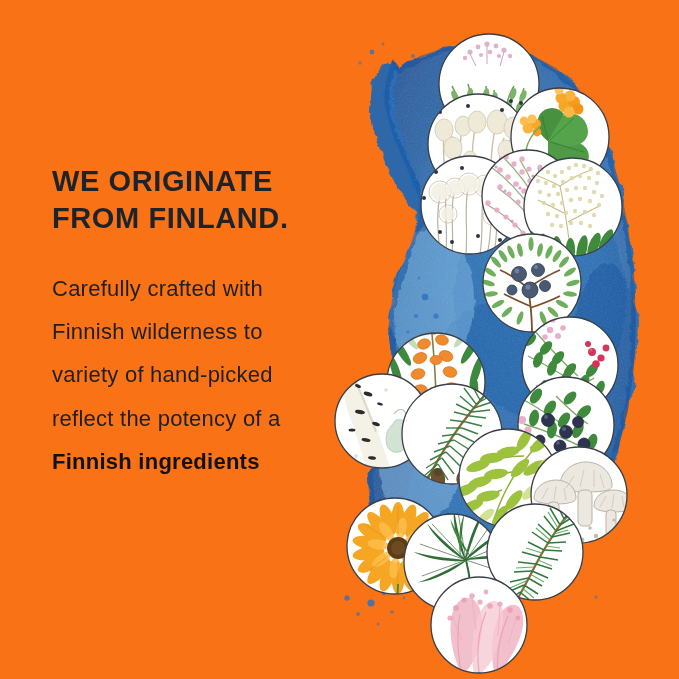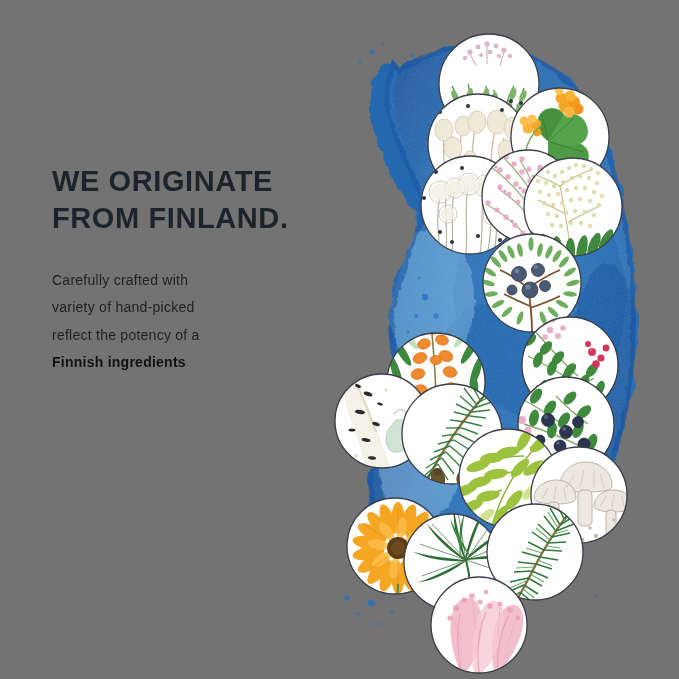--- a/index.html
+++ b/index.html
@@ -3,40 +3,40 @@
 <meta charset="utf-8">
 <style>
   html,body{margin:0;padding:0;}
   body{
     width:679px;height:679px;
     background:#ffffff;
     font-family:"Liberation Sans", sans-serif;
     overflow:hidden;
     position:relative;
   }
-  #stage{position:absolute;inset:0;width:679px;height:679px;background:#737373;}
+  #stage{position:absolute;inset:0;width:679px;height:679px;background:#f97316;}
 
   
   #text-block{
     position:absolute;left:52px;top:163px;width:300px;
   }
   #headline{
     font-size:29px;
     font-weight:bold;
     letter-spacing:0.6px;
     line-height:1.27;
     color:#1d232b;
     margin:0 0 30px 0;
     text-transform:uppercase;
   }
   #headline .hl-line{display:block;white-space:nowrap;}
   #body-copy{margin:0;}
   .body-line{
     display:block;
-    font-size:14px;
+    font-size:22px;
     line-height:1.97;
     letter-spacing:0.25px;
     color:#1f1f1f;
     white-space:nowrap;
   }
   .body-line.strong{font-weight:bold;color:#121212;}
 
   
   #artwork{position:absolute;left:0;top:0;width:679px;height:679px;pointer-events:none;}
   #artwork svg{display:block;}
@@ -1069,19 +1069,20 @@
     </svg>
   </div>
 
   <div id="text-block">
     <h1 id="headline">
       <span class="hl-line">WE ORIGINATE</span>
       <span class="hl-line">FROM FINLAND.</span>
     </h1>
     <p id="body-copy">
       <span class="body-line">Carefully crafted with</span>
+      <span class="body-line">Finnish wilderness to</span>
       <span class="body-line">variety of hand-picked</span>
       <span class="body-line">reflect the potency of a</span>
       <span class="body-line strong">Finnish ingredients</span>
     </p>
   </div>
 
 </div>
 
 </body></html>

